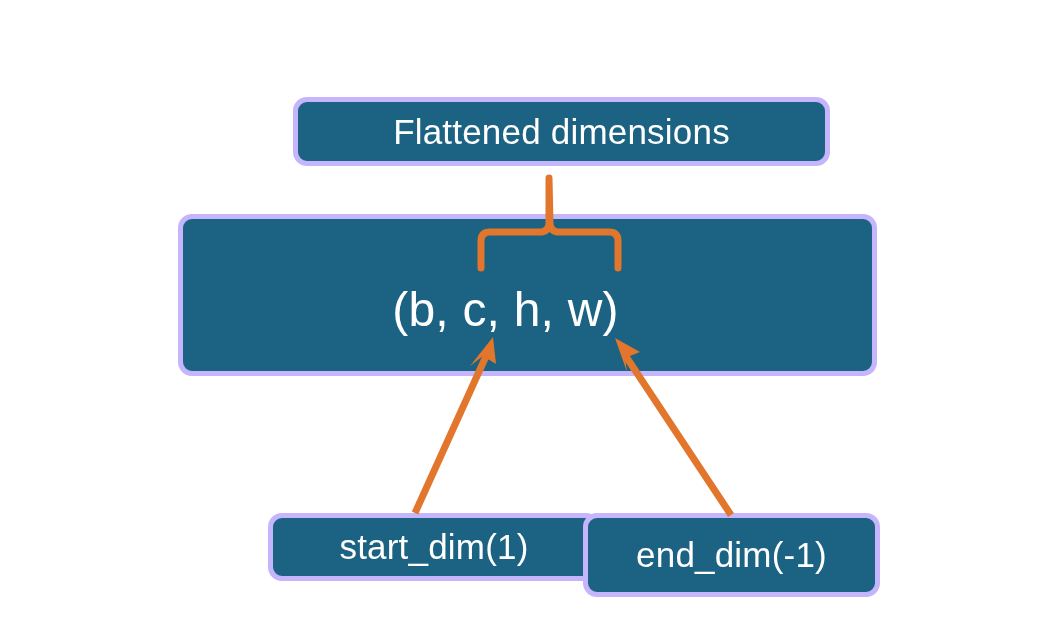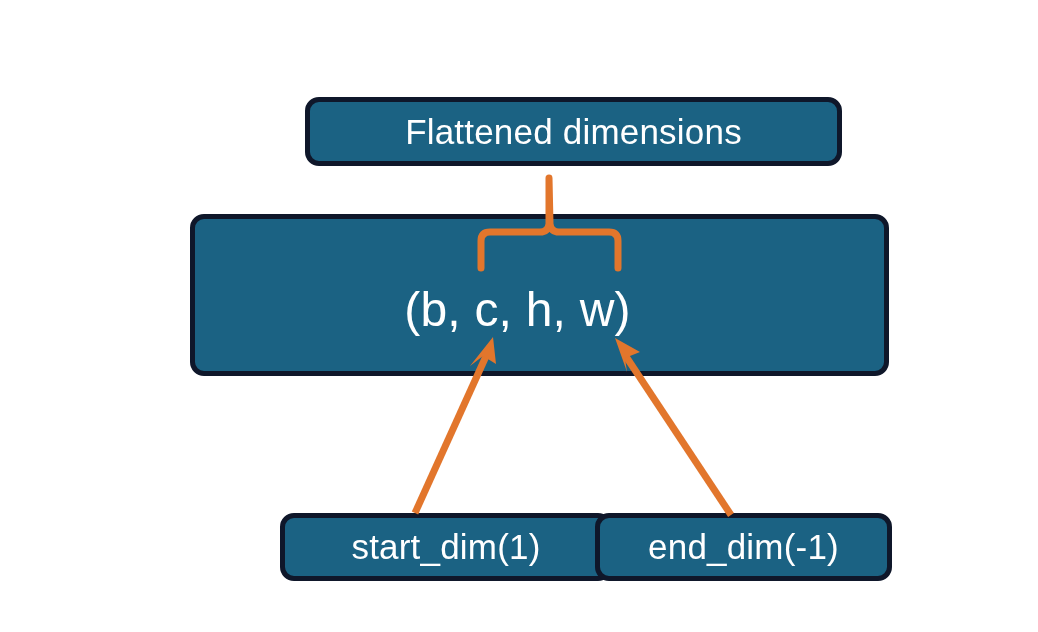--- a/index.html
+++ b/index.html
@@ -14,31 +14,30 @@
     position: relative;
     width: 1038px;
     height: 632px;
     background: #ffffff;
     overflow: hidden;
   }
   .node {
     position: absolute;
     box-sizing: border-box;
     background: #1b6283;
-    border: 5px solid #0f172a;
+    border: 5px solid #c4b5fd;
     border-radius: 14px;
     display: flex;
     align-items: center;
     justify-content: center;
     color: #ffffff;
     font-family: "Liberation Sans", sans-serif;
     font-weight: 400;
     letter-spacing: 0.2px;
     z-index: 2;
-    margin-left: 12px;
   }
   #node-flattened {
     left: 293px;
     top: 97px;
     width: 537px;
     height: 69px;
     font-size: 35px;
   }
   #node-shape {
     left: 178px;
@@ -58,21 +57,21 @@
     left: 268px;
     top: 513px;
     width: 332px;
     height: 68px;
     font-size: 35px;
   }
   #node-end {
     left: 583px;
     top: 513px;
     width: 297px;
-    height: 68px;
+    height: 84px;
     font-size: 35px;
   }
   #overlay {
     position: absolute;
     left: 0;
     top: 0;
     width: 1038px;
     height: 632px;
     z-index: 5;
     pointer-events: none;

